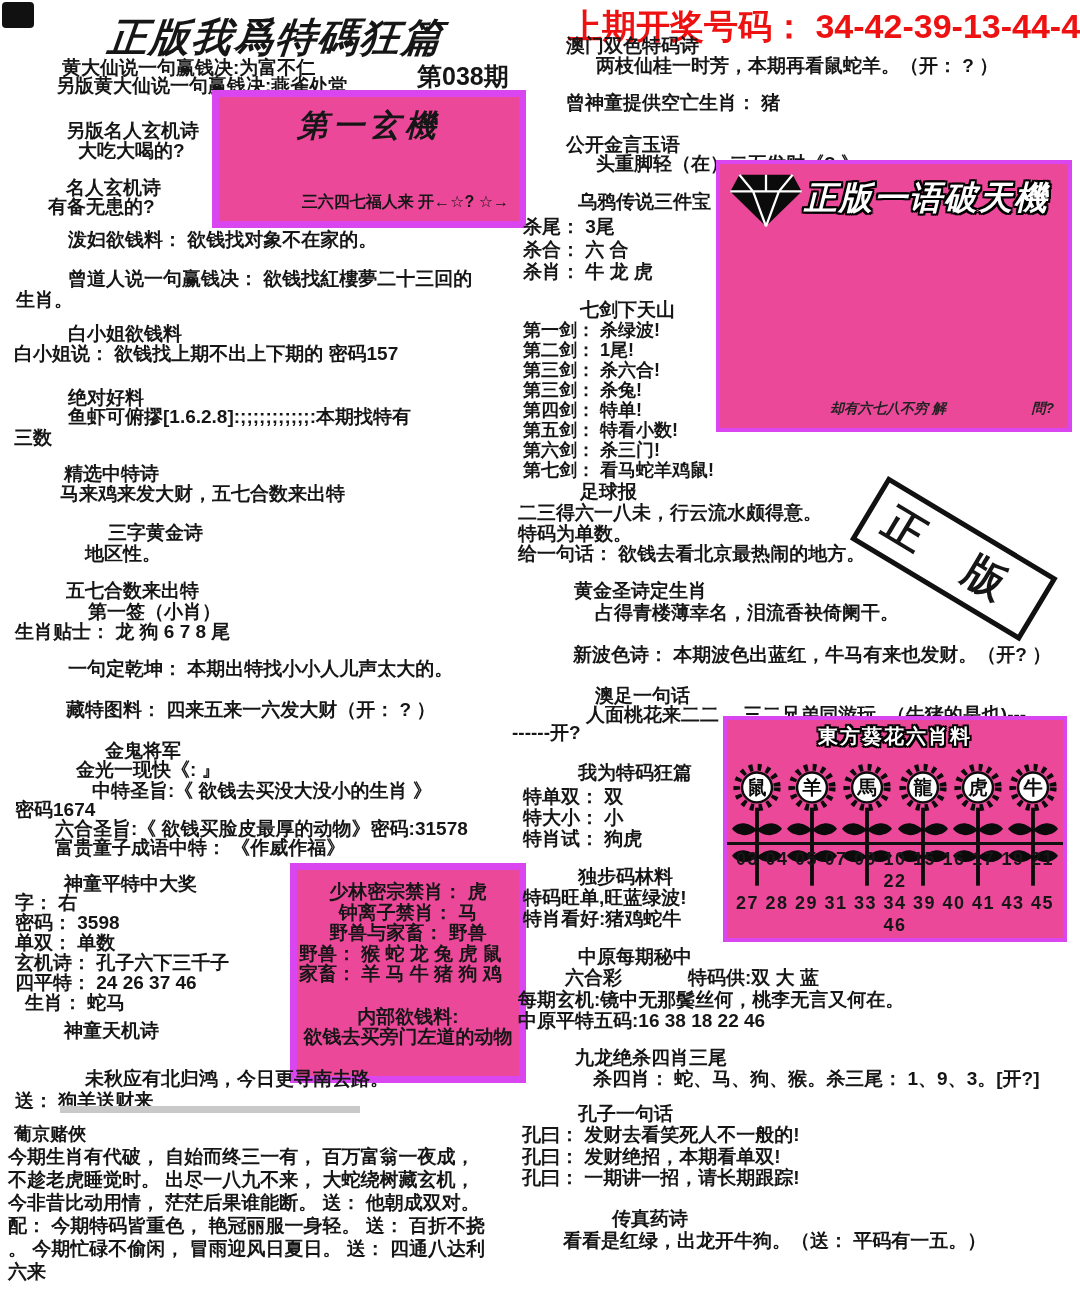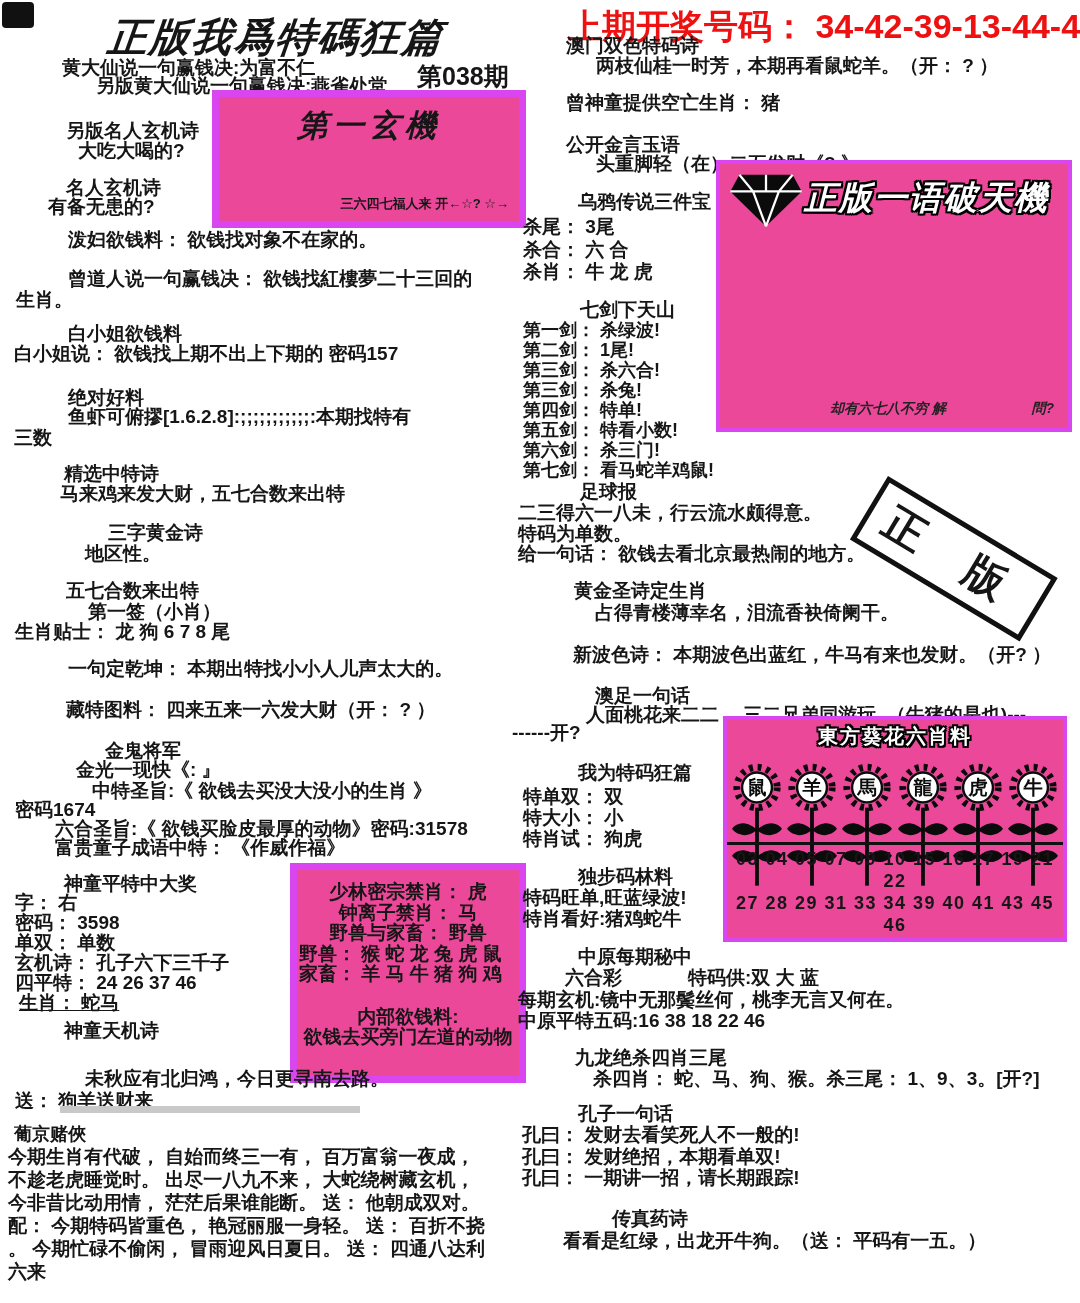--- a/index.html
+++ b/index.html
@@ -15,21 +15,21 @@
   .red{color:#ee1111;font-size:34px;}
   .box{position:absolute;border:7px solid #d946ef;background:#ec4899;}
   .box-thick{border-width:4px;}
   .outline{
     color:#fff;
     text-shadow:-2px -2px 0 #000,2px -2px 0 #000,-2px 2px 0 #000,2px 2px 0 #000,
                 -2px 0 0 #000,2px 0 0 #000,0 -2px 0 #000,0 2px 0 #000;
   }
   .b1-title{position:absolute;left:0;right:0;top:8px;text-align:center;
     font-size:31px;font-weight:700;font-style:italic;letter-spacing:5px;}
-  .b1-bottom{position:absolute;right:10px;bottom:8px;font-size:13px;font-weight:700;margin-top:22px;}
+  .b1-bottom{position:absolute;right:10px;bottom:8px;font-size:16px;font-weight:700;margin-top:22px;}
   .b2-line{position:relative;text-align:center;font-weight:700;font-size:19px;line-height:20.5px;}
   .stamp{
     position:absolute;left:888px;top:476px;transform:rotate(31deg);transform-origin:left top;
     border:5px solid #111;padding:4px 16px;font-size:42px;font-weight:700;letter-spacing:20px;
     white-space:nowrap;background:rgba(255,255,255,0.0);
   }
   .dbox-title{position:absolute;left:84px;top:12px;font-size:33px;font-weight:700;
     letter-spacing:2px;white-space:nowrap;font-style:italic;}
   .dbox-note{position:absolute;bottom:10px;font-size:14px;font-weight:700;font-style:italic;color:#222;}
   .sf-title{position:absolute;left:0;right:0;top:3px;text-align:center;font-size:20px;
@@ -41,21 +41,21 @@
   .corner{position:absolute;left:2px;top:2px;width:32px;height:26px;background:#111;border-radius:4px;}
   svg text{font-family:"Liberation Sans","DejaVu Sans",sans-serif;}
 </style>
 </head>
 <body>
 
 <div class="corner"></div>
 
 <div class="t big-title" style="left:108px;top:14px;">正版我爲特碼狂篇</div>
 <div class="t" style="left:62px;top:57px;">黄大仙说一句赢钱决:为富不仁</div>
-<div class="t" style="left:56px;top:75px;margin-left:40px;">另版黄大仙说一句赢钱决:燕雀处堂</div>
+<div class="t" style="left:56px;top:75px;">另版黄大仙说一句赢钱决:燕雀处堂</div>
 <div class="t issue" style="left:417px;top:62px;">第038期</div>
 
 <div class="box" style="left:212px;top:90px;width:300px;height:124px;">
   <div class="b1-title">第一玄機</div>
   <div class="b1-bottom">三六四七福人来 开←☆? ☆→</div>
 </div>
 
 <div class="t" style="left:66px;top:120px;">另版名人玄机诗</div>
 <div class="t" style="left:78px;top:140px;">大吃大喝的?</div>
 <div class="t" style="left:66px;top:177px;">名人玄机诗</div>
@@ -91,21 +91,21 @@
 <div class="t" style="left:15px;top:799px;">密码1674</div>
 <div class="t" style="left:55px;top:818px;">六合圣旨:《 欲钱买脸皮最厚的动物》密码:31578</div>
 <div class="t" style="left:55px;top:837px;">富贵童子成语中特： 《作威作福》</div>
 
 <div class="t" style="left:64px;top:873px;">神童平特中大奖</div>
 <div class="t" style="left:15px;top:892px;">字： 右</div>
 <div class="t" style="left:15px;top:912px;">密码： 3598</div>
 <div class="t" style="left:15px;top:932px;">单双： 单数</div>
 <div class="t" style="left:15px;top:952px;">玄机诗： 孔子六下三千子</div>
 <div class="t" style="left:15px;top:972px;">四平特： 24 26 37 46</div>
-<div class="t" style="left:19px;top:992px;text-decoration:underline;">生肖： 蛇马</div>
+<div class="t" style="left:25px;top:992px;">生肖： 蛇马</div>
 
 <div class="box" style="left:290px;top:863px;width:222px;height:194px;padding-top:12px;">
   <div class="b2-line">少林密宗禁肖： 虎</div>
   <div class="b2-line">钟离子禁肖： 马</div>
   <div class="b2-line">野兽与家畜： 野兽</div>
   <div class="b2-line" style="text-align:left;margin-left:2px;">野兽： 猴 蛇 龙 兔 虎 鼠</div>
   <div class="b2-line" style="text-align:left;margin-left:2px;">家畜： 羊 马 牛 猪 狗 鸡</div>
   <div class="b2-line" style="margin-top:22px;">内部欲钱料:</div>
   <div class="b2-line">欲钱去买旁门左道的动物</div>
 </div>

